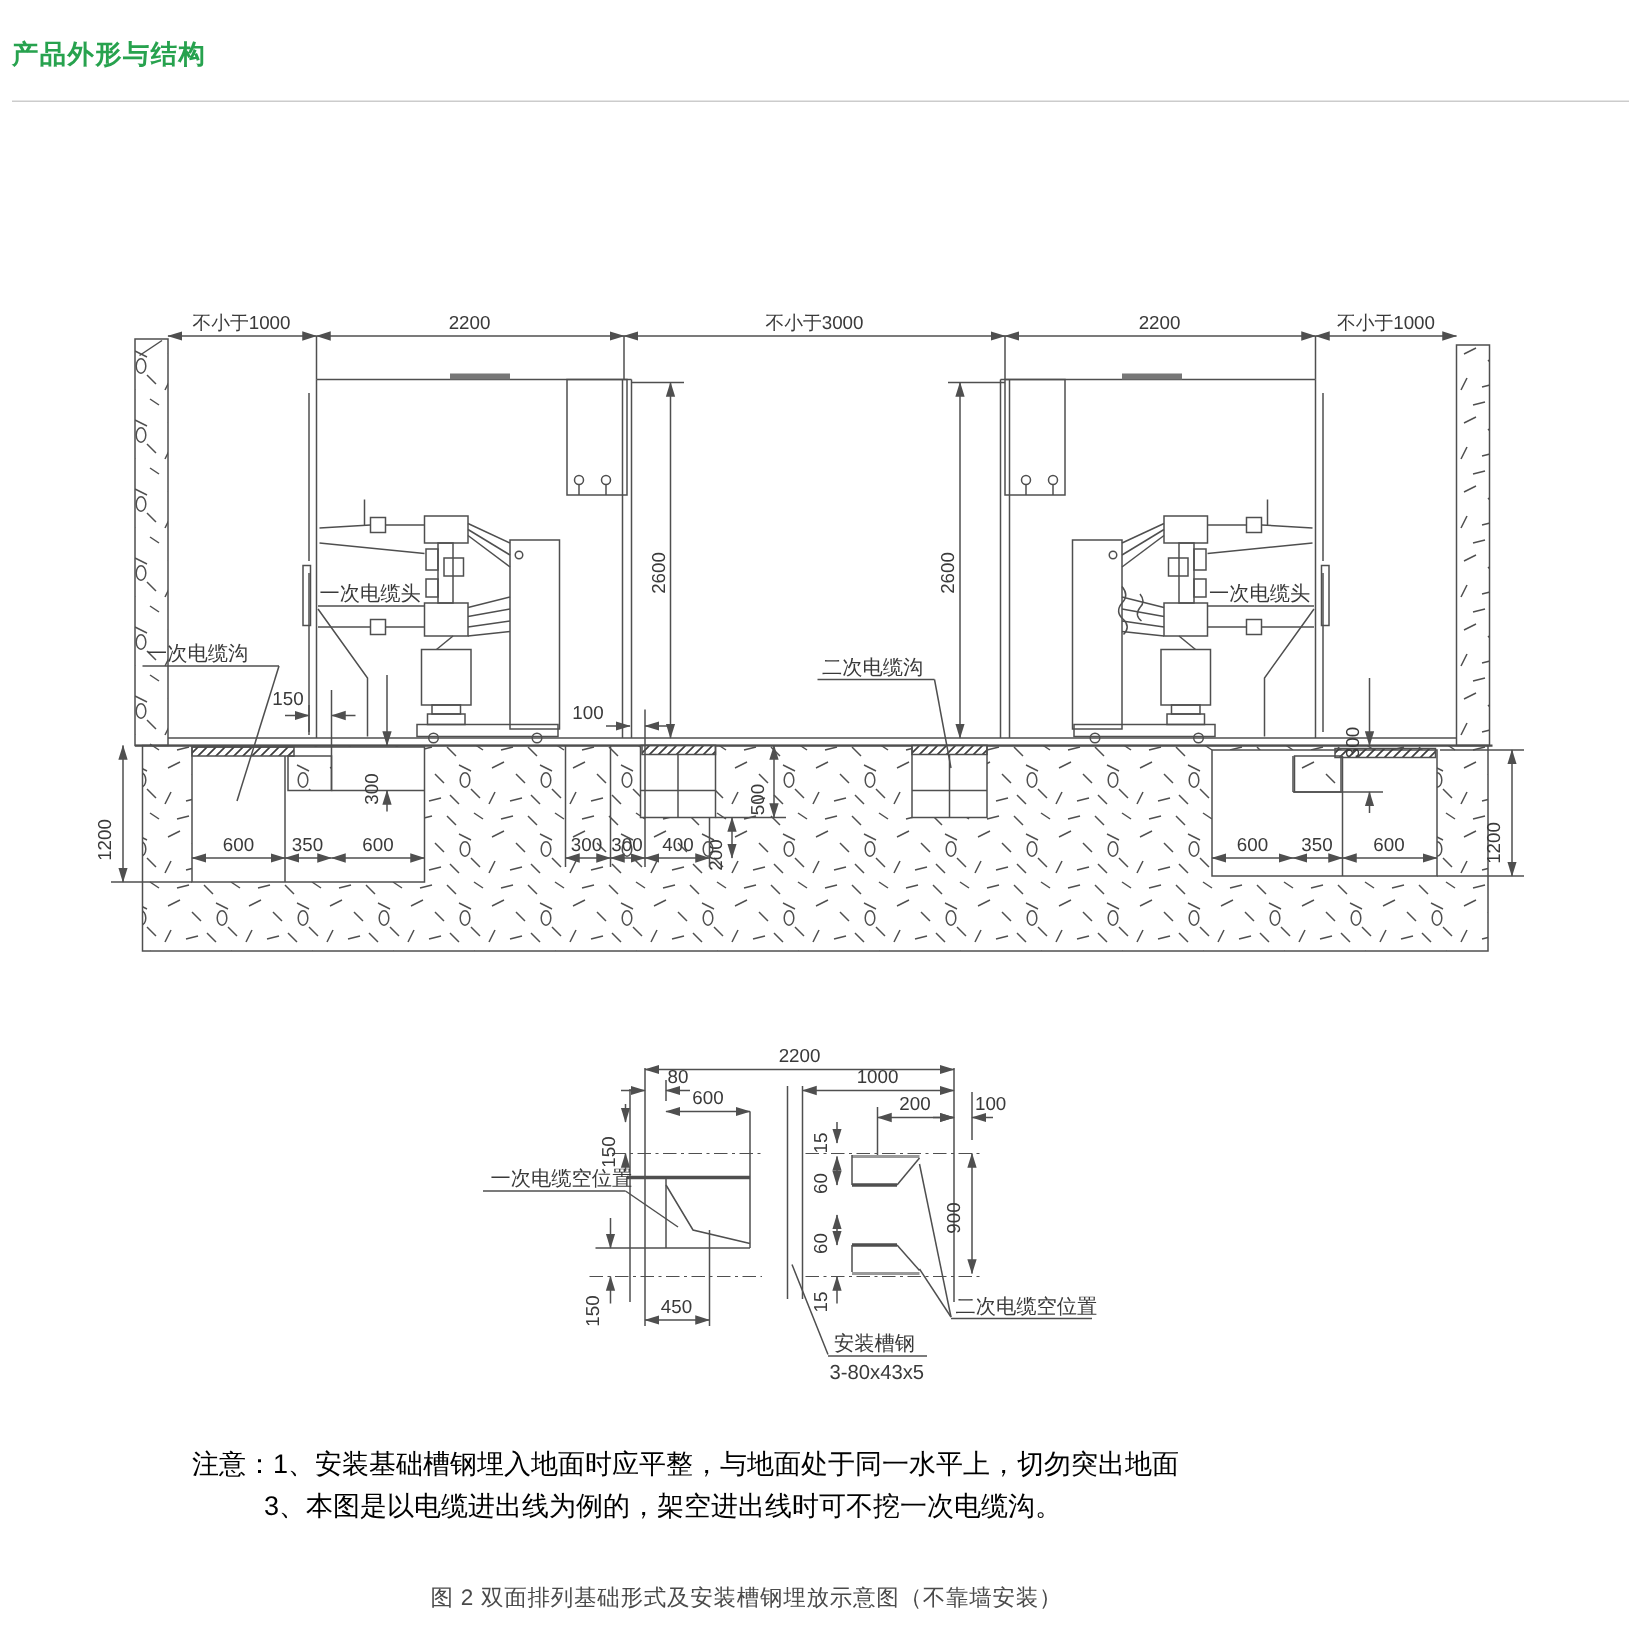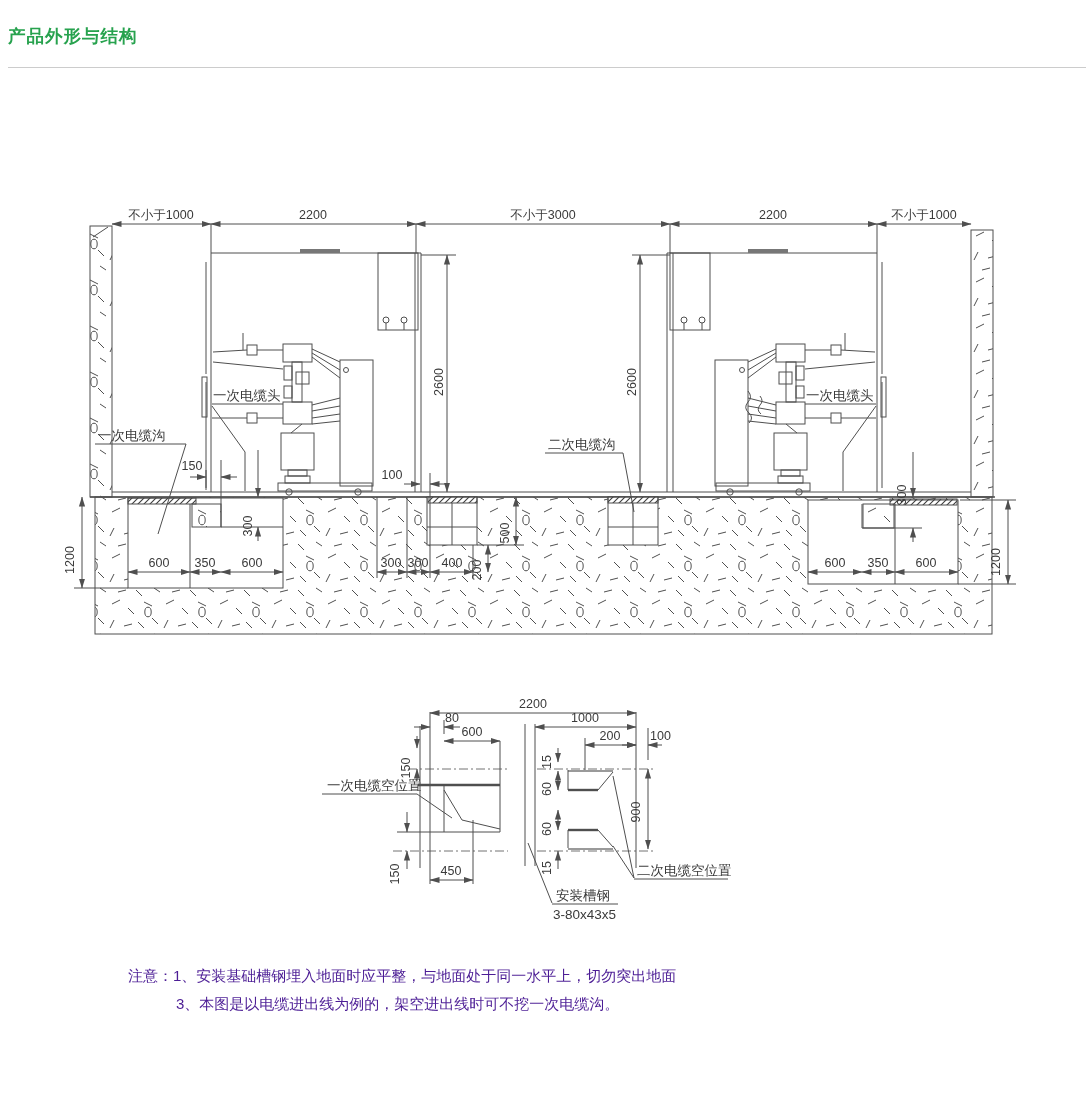--- a/index.html
+++ b/index.html
@@ -1,21 +1,21 @@
 <!DOCTYPE html>
 <html><head>
 <meta charset="utf-8">
 <style>
   html,body{margin:0;padding:0;background:#ffffff;}
   #page{position:relative;width:1086px;height:1090px;background:#fff;overflow:hidden;
         font-family:"Liberation Sans",sans-serif;}
   #heading{position:absolute;left:8px;top:24px;font-size:17.5px;font-weight:bold;
            color:#27a24e;letter-spacing:1px;}
   #divider{position:absolute;left:8px;right:0;top:67px;height:1px;background:#cccccc;}
-  #notes{position:absolute;left:128px;top:962px;font-size:15px;color:#4c1d95;line-height:28px;}
+  #notes{position:absolute;left:128px;top:962px;font-size:18px;color:#000000;line-height:28px;}
   #notes .n2{padding-left:48px;}
   #caption{position:absolute;left:287px;top:1056px;font-size:15px;color:#4a4a4a;letter-spacing:0.5px;}
   svg{position:absolute;left:0;top:0;}
   svg line,svg path,svg polyline,svg rect,svg circle,svg ellipse{
       stroke:#4f4f4f;stroke-width:1;fill:none;}
   svg rect.white{fill:#ffffff;}
   svg rect.spk{fill:url(#spk);}
   svg rect.dns{fill:url(#dns);}
   svg rect.dark{fill:#777;stroke:none;}
   svg .thk{stroke-width:2.4;}
@@ -401,13 +401,14 @@
         <text class="lbl" x="553" y="919">3-80x43x5</text>
       </g>
     </g>
   </svg>
 
   <div id="notes">
     <div class="n1">注意：1、安装基础槽钢埋入地面时应平整，与地面处于同一水平上，切勿突出地面</div>
     <div class="n2">3、本图是以电缆进出线为例的，架空进出线时可不挖一次电缆沟。</div>
   </div>
 
+  <div id="caption">图 2  双面排列基础形式及安装槽钢埋放示意图（不靠墙安装）</div>
 </div>
 
 </body></html>

